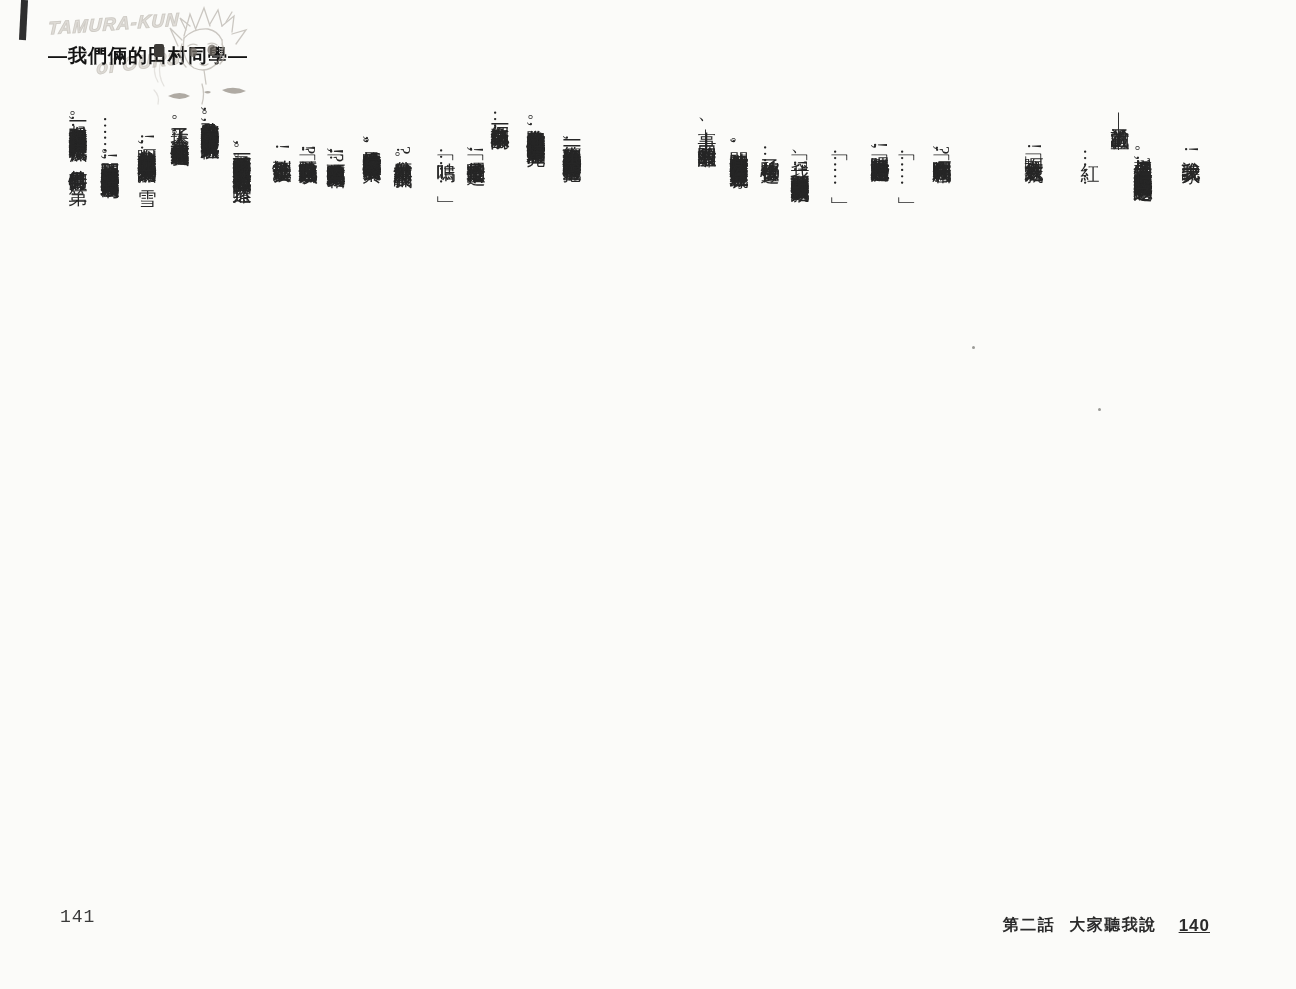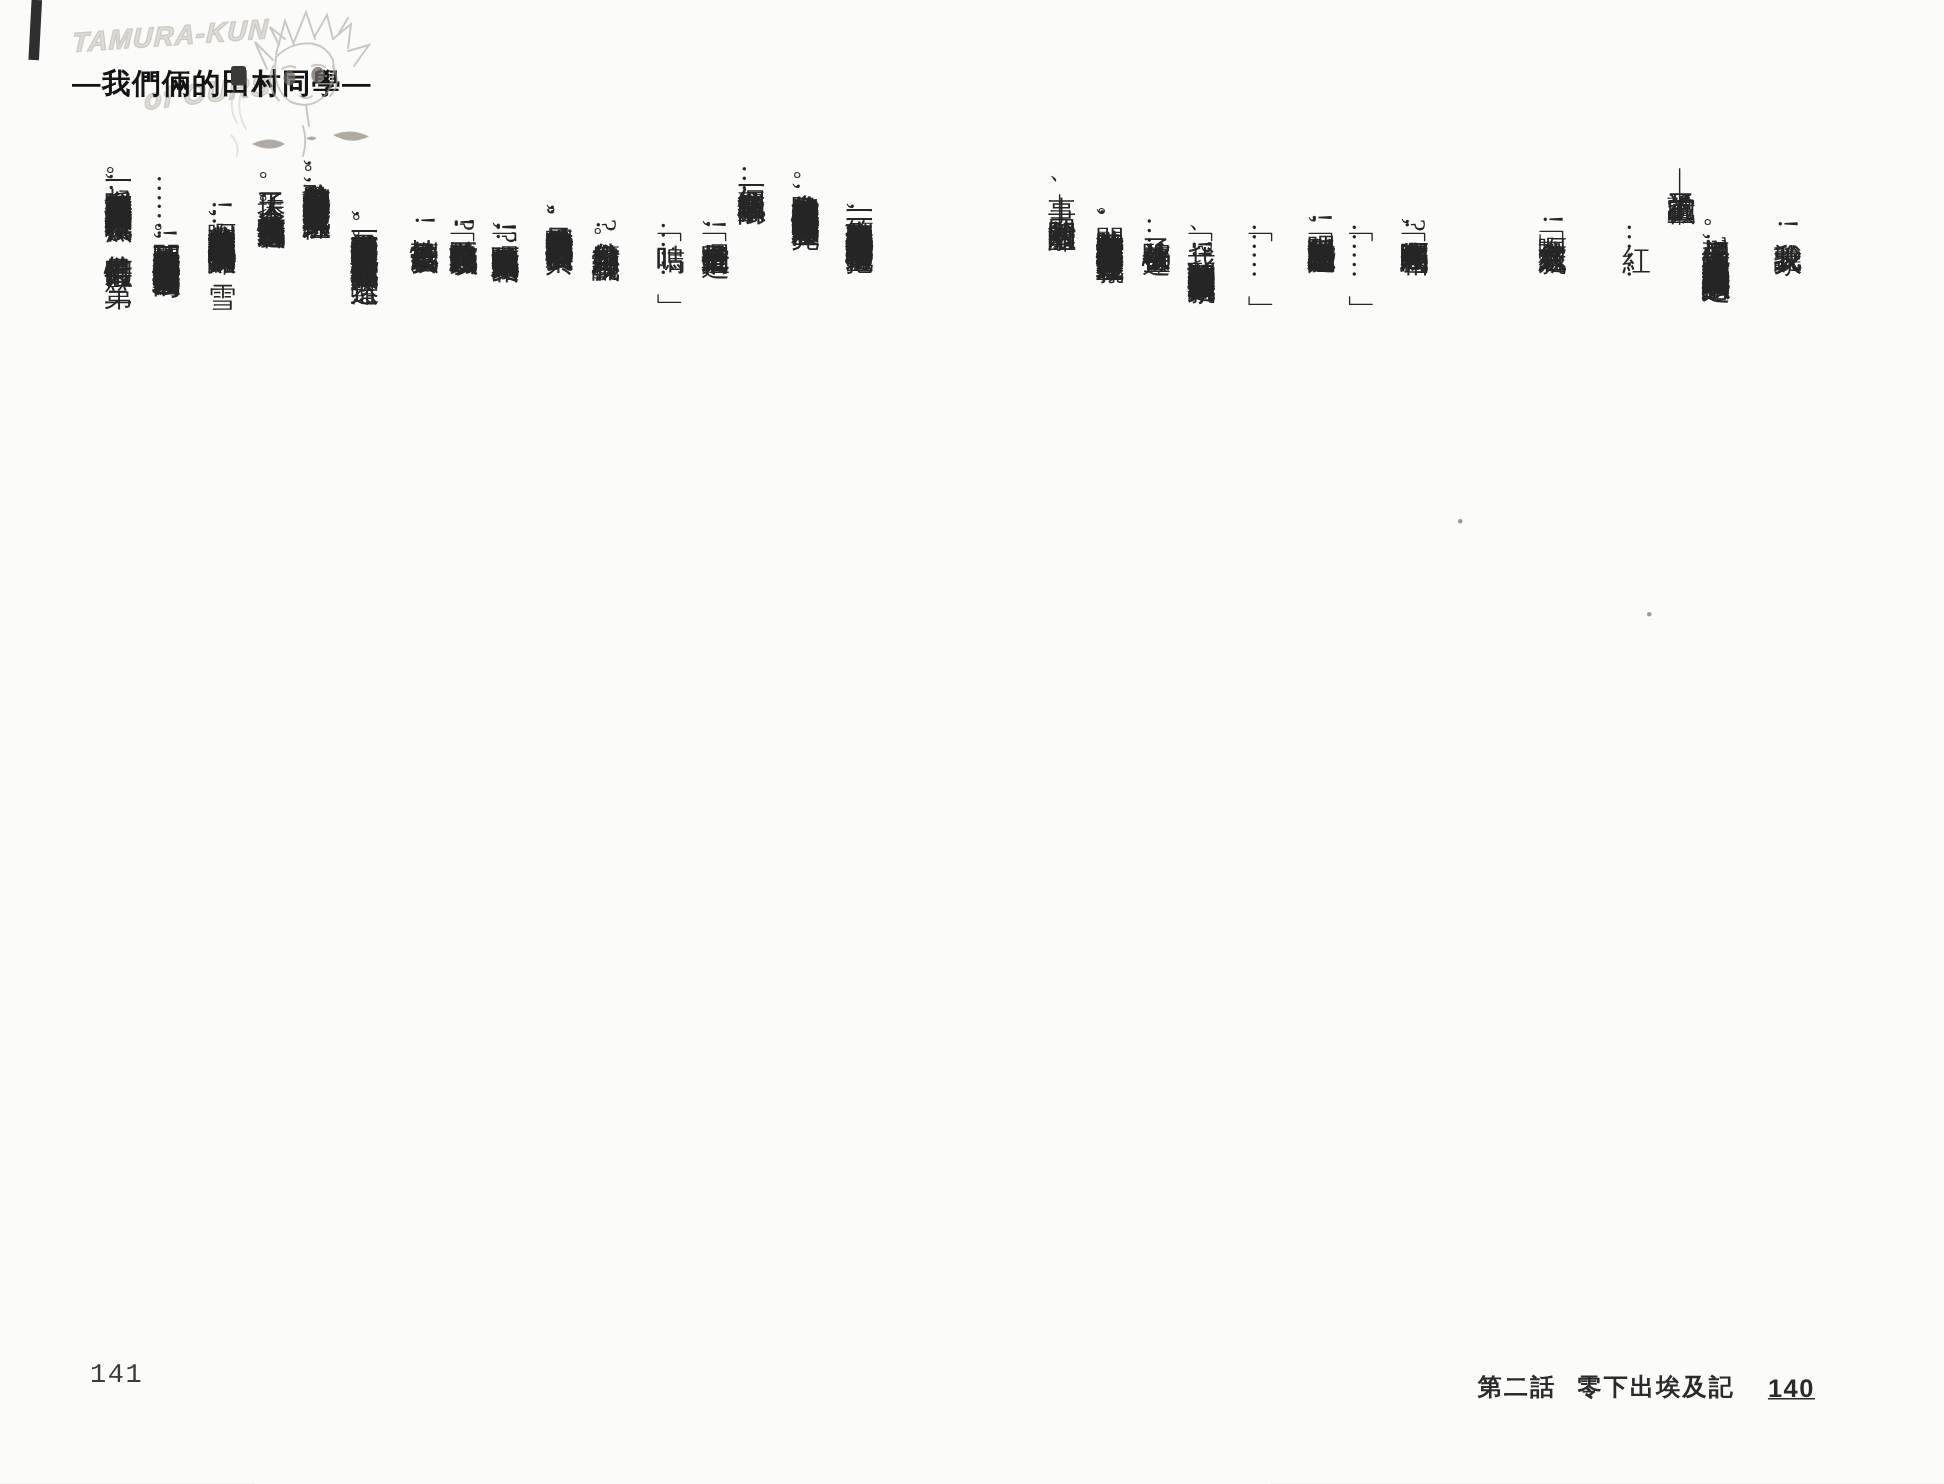--- a/index.html
+++ b/index.html
@@ -157,17 +157,17 @@
       <div class="col" style="left: 99px;">……貓!還不只這樣,我在那之後整整一個禮拜都睡在爸媽的房間裡。因為修理玻璃需要一段時</div>
       <div class="col" style="left: 67px;">間,我們親子三人只好排成川字型睡在一起。然後就不幸被親眼目睹……男性早晨特有的、第三</div>
     </div>
 
   <div class="speck" style="left:972px;top:346px;"></div>
   <div class="speck" style="left:1098px;top:408px;"></div>
 
   <div class="pageno-left">141</div>
   <div class="footer-right">
     <span class="chap">第二話</span>
-    <span class="title">零下出埃及記</span>
+    <span class="title">大家聽我說</span>
     <span class="num">140</span>
   </div>
 
 </div>
 
 </body></html>

